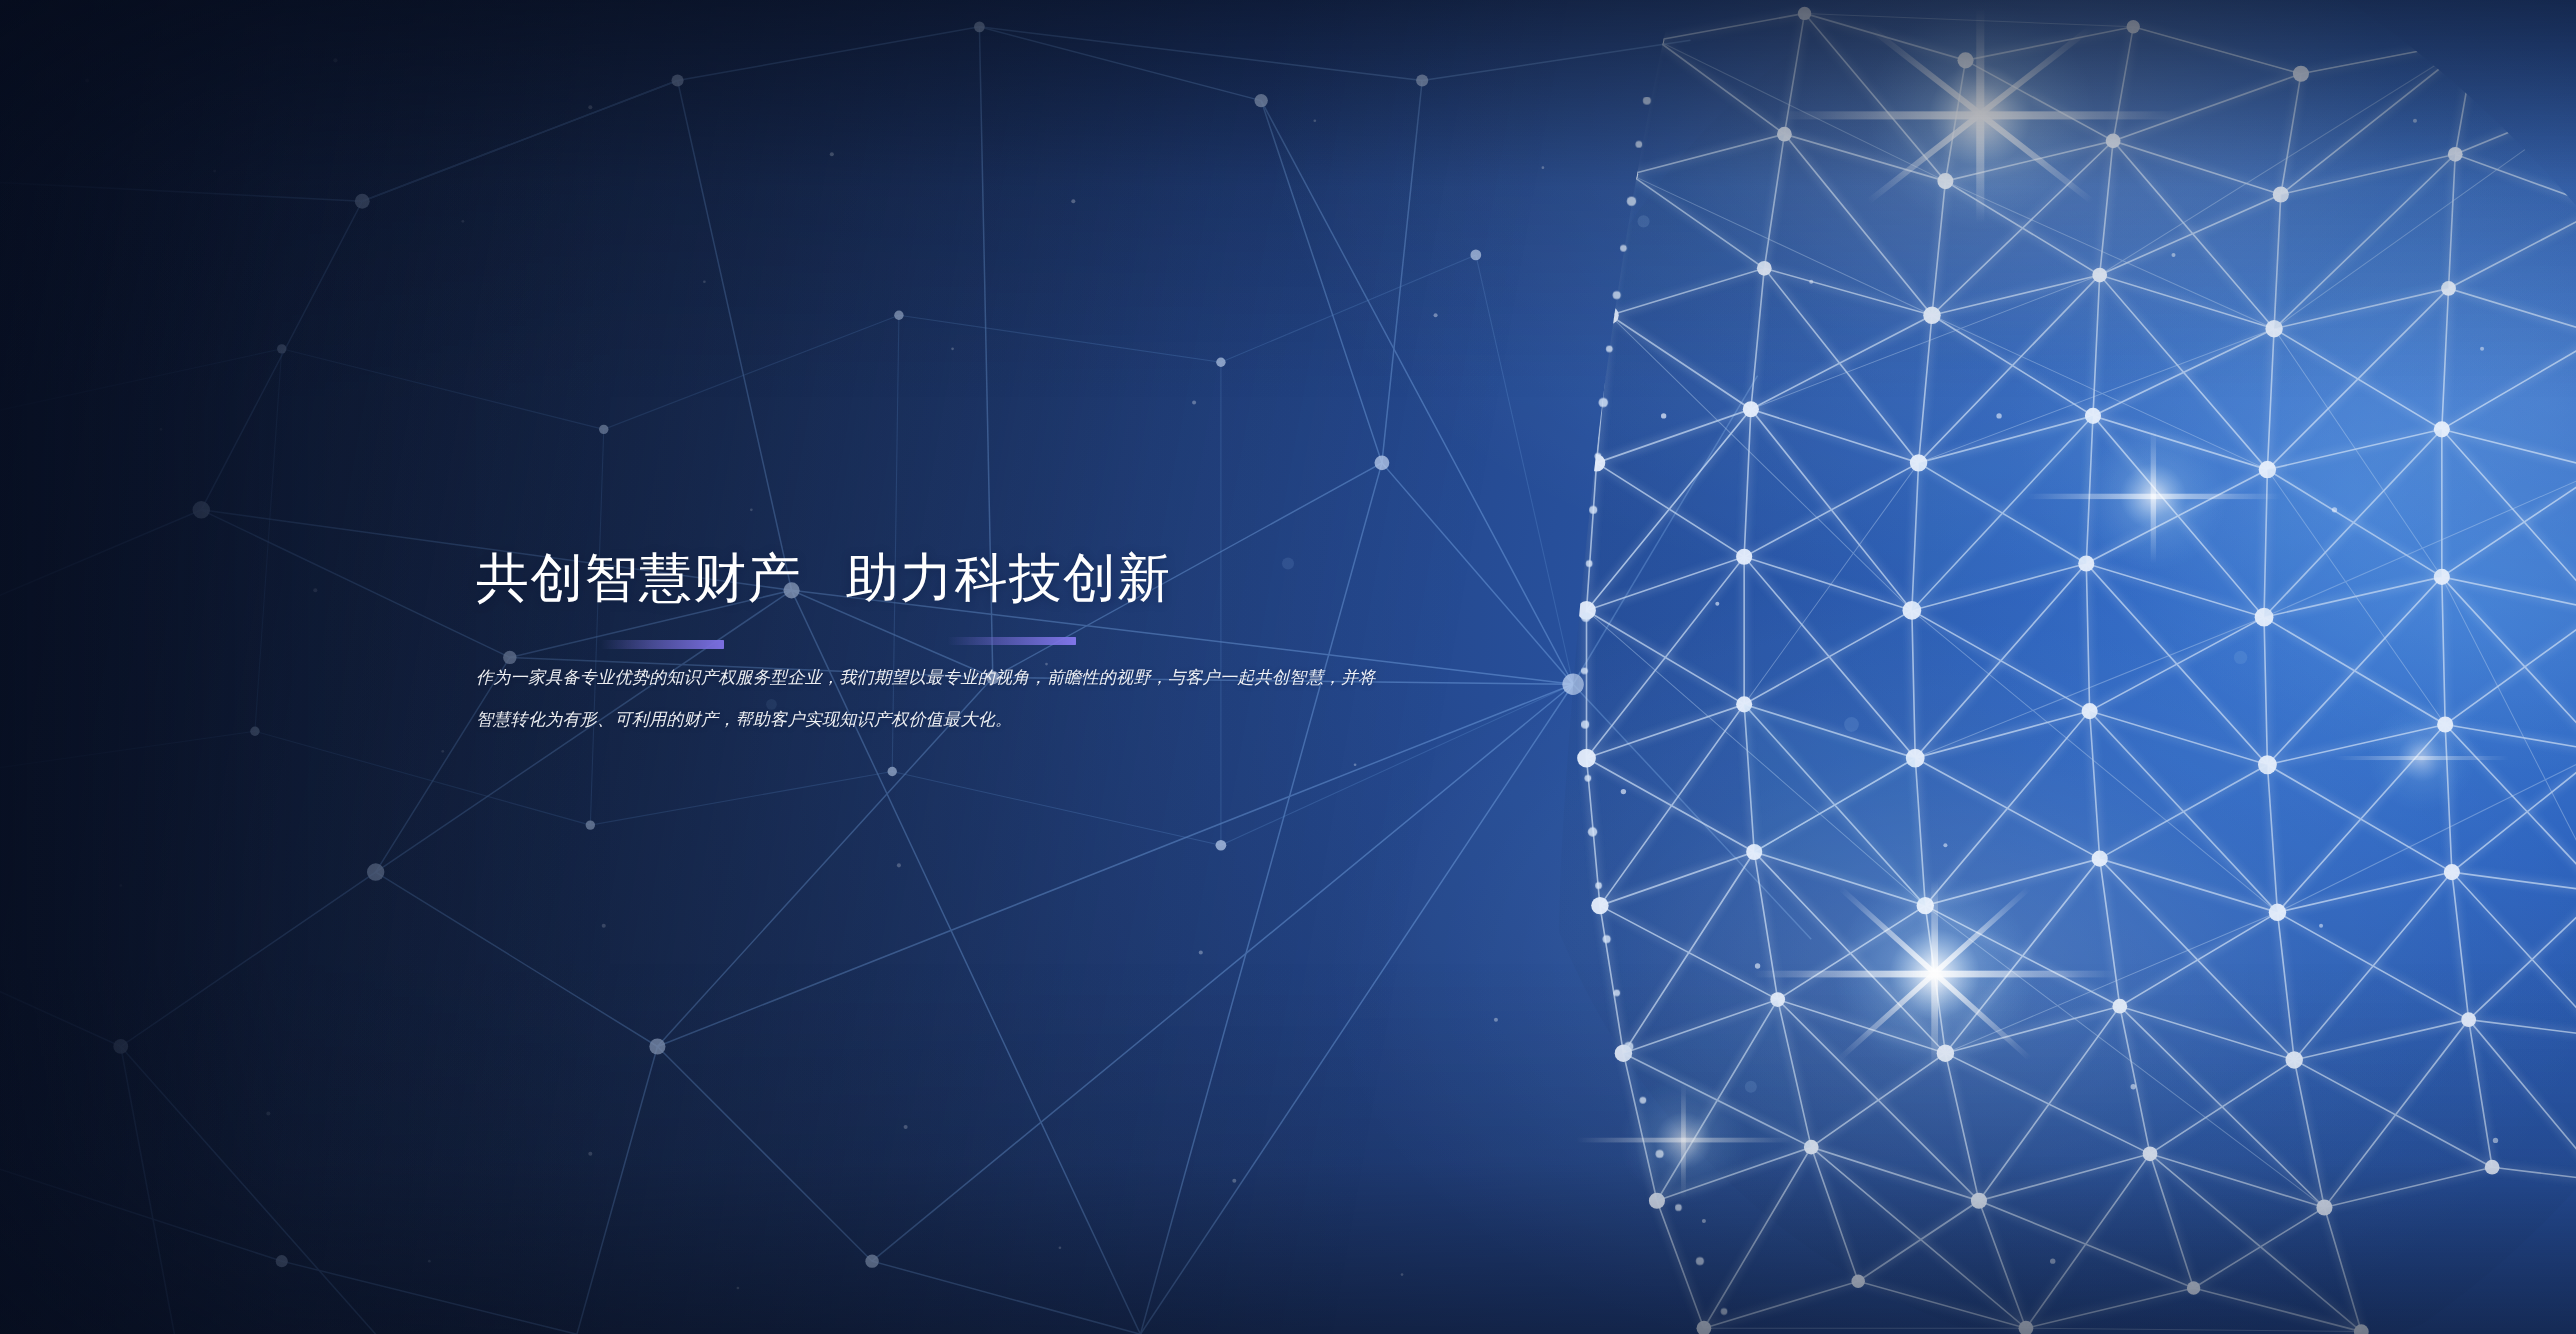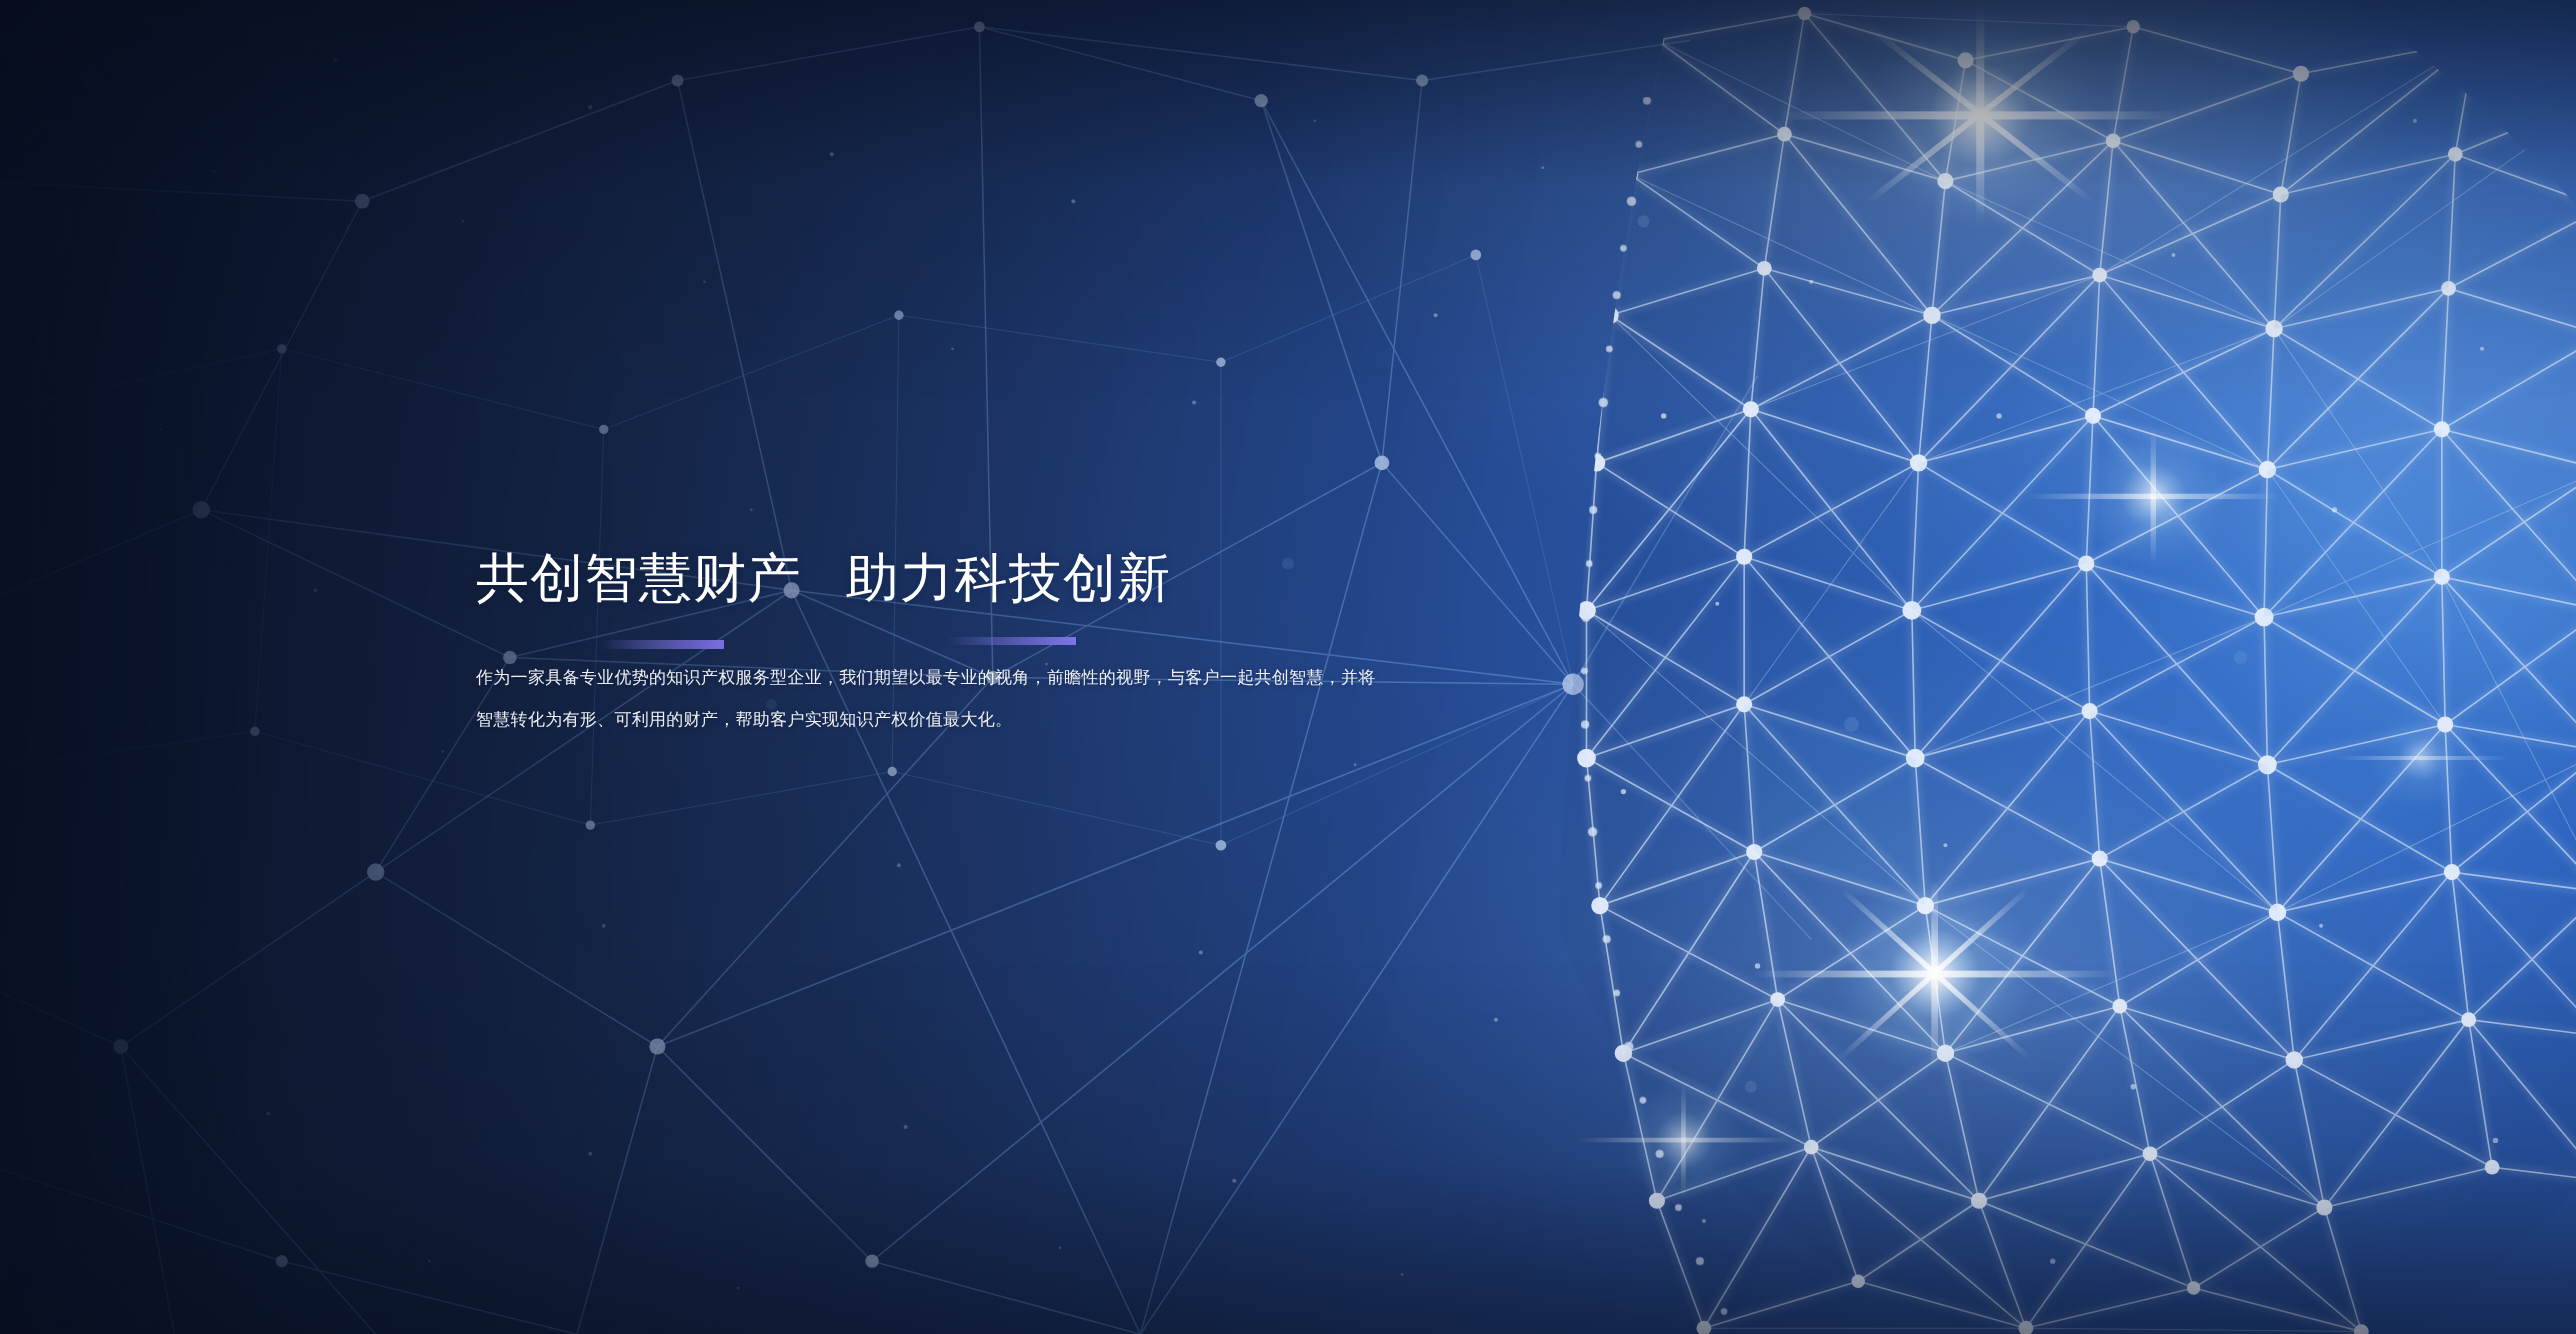--- a/index.html
+++ b/index.html
@@ -106,20 +106,21 @@
     background: linear-gradient(90deg, rgba(123,111,224,0) 0%, rgba(112,104,205,0.55) 40%, #8076e8 100%);
   }
   #description {
     margin-top: 48px;
     width: 911px;
     font-size: 17px;
     line-height: 42px;
     color: rgba(255,255,255,0.93);
     letter-spacing: 0.3px;
     text-shadow: 0 0.7px 5.4px rgba(10,25,60,0.45);
+    font-style: italic;
   }
 </style>
 </head>
 <body>
 
 <div id="stage">
 
   <div class="bg-layer" id="bg-base"></div>
 
   <svg class="bg-layer" id="bg-net" viewBox="0 0 3840 1989" preserveAspectRatio="none">

